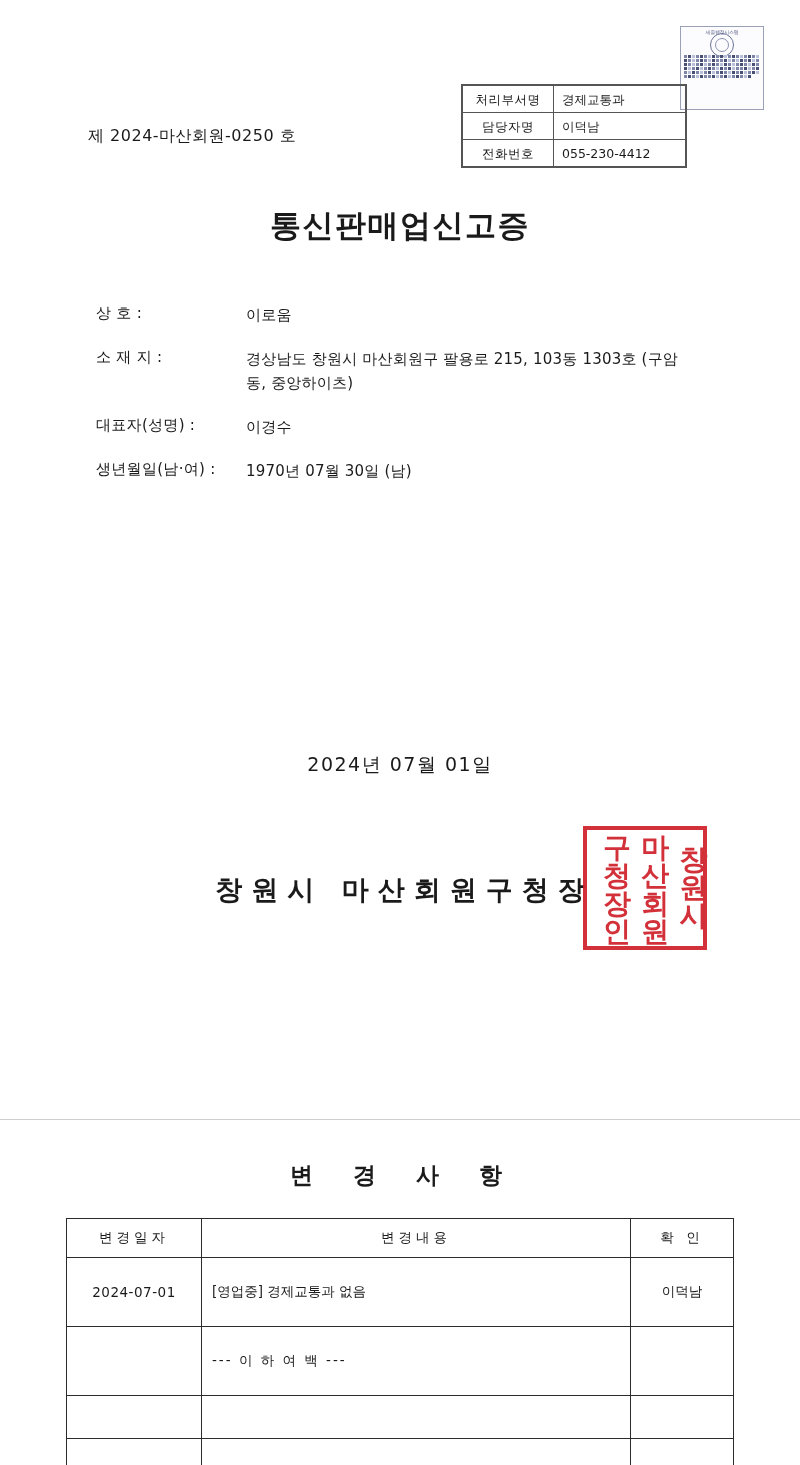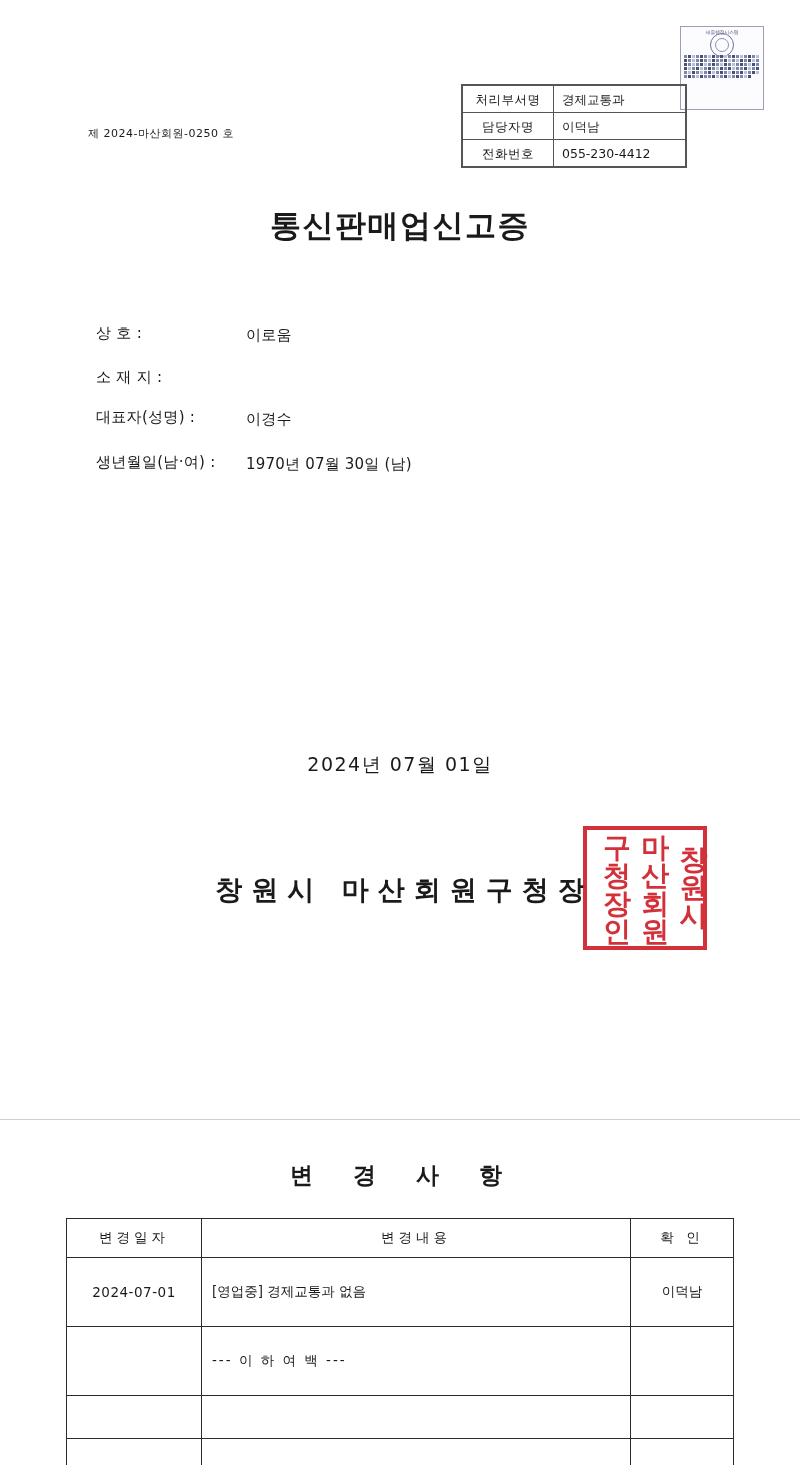--- a/index.html
+++ b/index.html
@@ -111,42 +111,42 @@
     background: #7d85a8;
   }
   .egov-seal .code i.b { background: #474f75; }
   .egov-seal .code i.l { background: #b9bfd6; }
 
   
   .doc-no {
     position: absolute;
     left: 88px;
     top: 126px;
-    font-size: 11px;
+    font-size: 16px;
     letter-spacing: 0.5px;
     white-space: nowrap;
   }
 
   
   .doc-title {
     position: absolute;
     left: 0;
     right: 0;
     top: 205px;
     text-align: center;
     font-size: 31px;
     font-weight: 700;
     letter-spacing: 1.5px;
   }
 
   
   .fields {
     position: absolute;
     left: 96px;
-    top: 324px;
+    top: 304px;
     width: 610px;
     font-size: 15px;
   }
   .field-row {
     display: flex;
     align-items: flex-start;
     margin-bottom: 21px;
   }
   .field-label {
     width: 150px;
@@ -426,20 +426,21 @@
 
   <div class="doc-title">통신판매업신고증</div>
 
   <div class="fields">
     <div class="field-row">
       <div class="field-label">상          호 :</div>
       <div class="field-value">이로움</div>
     </div>
     <div class="field-row addr">
       <div class="field-label">소    재    지 :</div>
+      <div class="field-value">경상남도 창원시 마산회원구 팔용로 215, 103동 1303호 (구암동, 중앙하이츠)</div>
     </div>
     <div class="field-row">
       <div class="field-label">대표자(성명) :</div>
       <div class="field-value">이경수</div>
     </div>
     <div class="field-row">
       <div class="field-label">생년월일(남·여) :</div>
       <div class="field-value">1970년 07월 30일 (남)</div>
     </div>
   </div>

